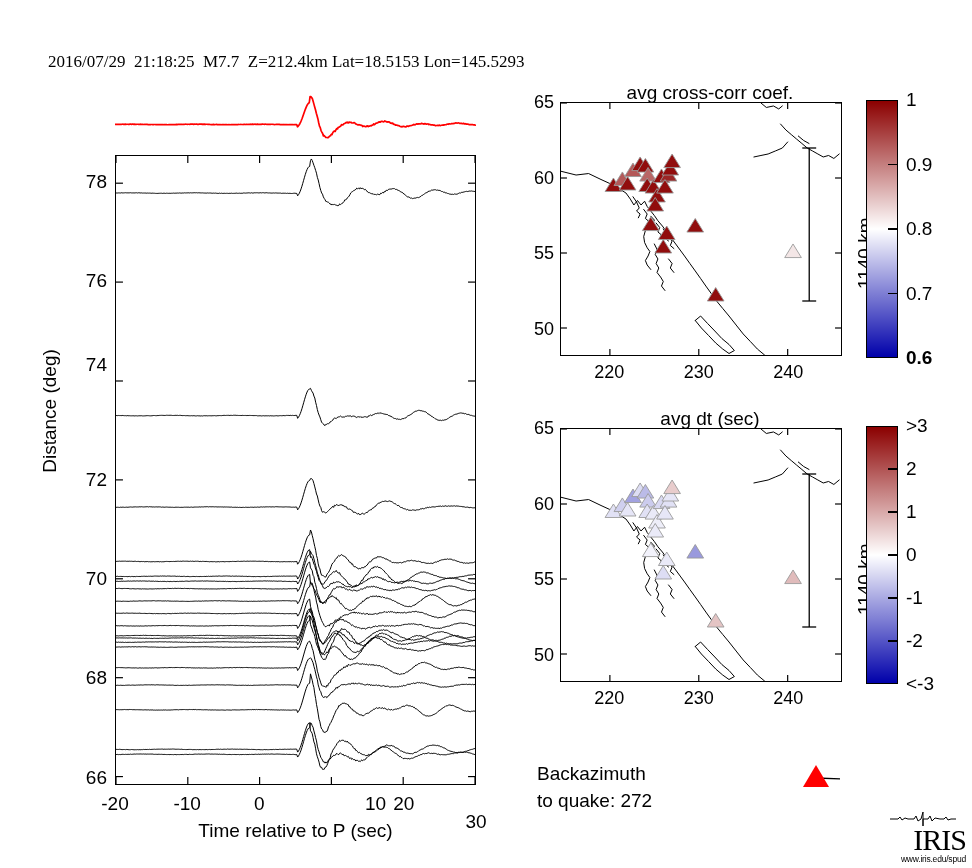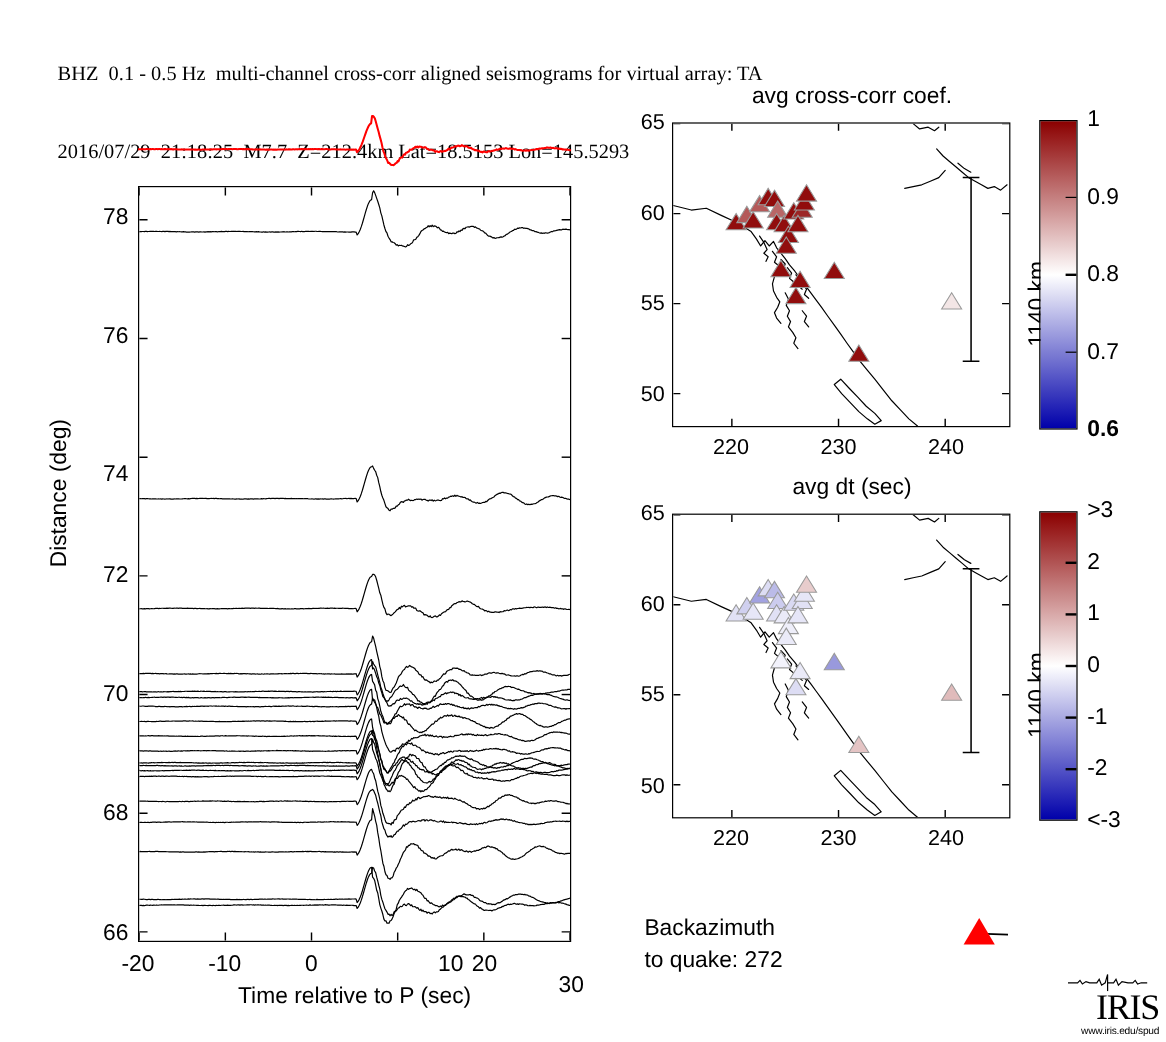--- a/index.html
+++ b/index.html
@@ -27,21 +27,21 @@
   #xlabels{position:absolute;left:0;top:793px;width:972px;height:26px;}
   #ytitle{position:absolute;left:-40px;top:400px;width:180px;font-size:19px;
           text-align:center;transform:rotate(-90deg);}
   #xtitle{position:absolute;left:115px;top:820px;width:361px;font-size:19px;
           text-align:center;}
 
   
   .map-box{position:absolute;border:1.3px solid #000;box-sizing:border-box;
            background:#fff;overflow:hidden;}
   .map-svg{position:absolute;left:0;top:0;width:100%;height:100%;}
-  .map-title{position:absolute;font-size:19px;text-align:center;width:260px;}
+  .map-title{position:absolute;font-size:19px;text-align:center;width:260px;margin-top:12px;}
   .maplab{position:absolute;font-size:18px;white-space:nowrap;}
   .maplab.xt{transform:translateX(-50%);}
   .maplab.yt{transform:translateY(-50%);text-align:right;}
 
   
   .cbar{position:absolute;width:32px;border:1.2px solid #000;box-sizing:border-box;}
   .cbar-lab{position:absolute;font-size:19px;transform:translateY(-50%);
             white-space:nowrap;left:40px;}
   .cbar-wrap{position:absolute;}
 
@@ -55,21 +55,20 @@
         font-family:"Liberation Serif",serif;}
   #iris .word{font-size:30px;letter-spacing:-1px;line-height:28px;}
   #iris .url{font-size:8.5px;font-family:"Liberation Sans",sans-serif;
              letter-spacing:-.2px;}
   #iris-mark{width:70px;height:16px;display:block;margin:0 auto;}
 </style>
 </head>
 <body>
 
 <div id="header">
-  <div>BHZ  0.1 - 0.5 Hz  multi-channel cross-corr aligned seismograms for virtual array: TA</div>
   <div>2016/07/29  21:18:25  M7.7  Z=212.4km Lat=18.5153 Lon=145.5293</div>
 </div>
 
 <div id="stack-wrap">
   <svg id="stack-svg" viewBox="0 0 361 62" preserveAspectRatio="none">
       <path d="M0.00 38.40L0.79 38.34L1.57 38.32L2.36 38.40L3.15 38.37L3.93 38.26L4.72 38.37L5.51 38.33L6.29 38.41L7.08 38.23L7.86 38.20L8.65 38.31L9.44 38.35L10.22 38.14L11.01 38.34L11.80 38.25L12.58 38.25L13.37 38.33L14.16 38.33L14.94 38.20L15.73 38.16L16.52 38.34L17.30 38.21L18.09 38.13L18.88 38.30L19.66 38.22L20.45 38.29L21.24 38.31L22.02 38.27L22.81 38.23L23.59 38.34L24.38 38.39L25.17 38.22L25.95 38.30L26.74 38.37L27.53 38.23L28.31 38.38L29.10 38.47L29.89 38.47L30.67 38.31L31.46 38.41L32.25 38.45L33.03 38.55L33.82 38.50L34.61 38.58L35.39 38.64L36.18 38.48L36.97 38.48L37.75 38.65L38.54 38.56L39.32 38.52L40.11 38.50L40.90 38.64L41.68 38.64L42.47 38.59L43.26 38.55L44.04 38.63L44.83 38.65L45.62 38.57L46.40 38.53L47.19 38.69L47.98 38.55L48.76 38.72L49.55 38.70L50.34 38.53L51.12 38.59L51.91 38.71L52.69 38.74L53.48 38.67L54.27 38.53L55.05 38.54L55.84 38.66L56.63 38.58L57.41 38.50L58.20 38.57L58.99 38.58L59.77 38.56L60.56 38.59L61.35 38.40L62.13 38.55L62.92 38.42L63.71 38.40L64.49 38.45L65.28 38.47L66.07 38.39L66.85 38.43L67.64 38.47L68.42 38.38L69.21 38.35L70.00 38.26L70.78 38.22L71.57 38.23L72.36 38.36L73.14 38.23L73.93 38.25L74.72 38.37L75.50 38.19L76.29 38.16L77.08 38.22L77.86 38.15L78.65 38.34L79.44 38.17L80.22 38.25L81.01 38.11L81.80 38.13L82.58 38.31L83.37 38.29L84.15 38.16L84.94 38.17L85.73 38.14L86.51 38.15L87.30 38.39L88.09 38.19L88.87 38.36L89.66 38.19L90.45 38.39L91.23 38.23L92.02 38.27L92.81 38.33L93.59 38.37L94.38 38.43L95.17 38.49L95.95 38.55L96.74 38.57L97.53 38.55L98.31 38.41L99.10 38.60L99.88 38.54L100.67 38.52L101.46 38.41L102.24 38.63L103.03 38.55L103.82 38.57L104.60 38.61L105.39 38.59L106.18 38.72L106.96 38.57L107.75 38.69L108.54 38.65L109.32 38.72L110.11 38.58L110.90 38.58L111.68 38.67L112.47 38.75L113.25 38.55L114.04 38.75L114.83 38.62L115.61 38.73L116.40 38.55L117.19 38.66L117.97 38.59L118.76 38.62L119.55 38.66L120.33 38.64L121.12 38.54L121.91 38.62L122.69 38.68L123.48 38.47L124.27 38.52L125.05 38.49L125.84 38.44L126.63 38.48L127.41 38.52L128.20 38.53L128.98 38.32L129.77 38.35L130.56 38.53L131.34 38.44L132.13 38.37L132.92 38.47L133.70 38.34L134.49 38.23L135.28 38.34L136.06 38.20L136.85 38.42L137.64 38.16L138.42 38.34L139.21 38.28L140.00 38.15L140.78 38.31L141.57 38.33L142.36 38.13L143.14 38.33L143.93 38.27L144.71 38.35L145.50 38.22L146.29 38.31L147.07 38.19L147.86 38.13L148.65 38.26L149.43 38.36L150.22 38.16L151.01 38.27L151.79 38.39L152.58 38.28L153.37 38.23L154.15 38.36L154.94 38.34L155.73 38.31L156.51 38.25L157.30 38.24L158.08 38.34L158.87 38.49L159.66 38.53L160.44 38.50L161.23 38.33L162.02 38.43L162.80 38.39L163.59 38.44L164.38 38.44L165.16 38.60L165.95 38.49L166.74 38.61L167.52 38.67L168.31 38.47L169.10 38.57L169.88 38.63L170.67 38.51L171.46 38.53L172.24 38.61L173.03 38.76L173.81 38.66L174.60 38.56L175.39 38.54L176.17 38.58L176.96 38.70L177.75 38.53L178.53 38.77L179.32 38.53L180.11 38.71L180.89 38.63L181.68 38.54L182.47 40.82L183.25 40.07L184.04 39.04L184.83 37.71L185.61 36.12L186.40 34.27L187.19 32.23L187.97 30.03L188.76 27.77L189.54 25.50L190.33 23.33L191.12 21.34L191.90 19.62L192.69 18.24L193.48 17.27L194.26 16.76L195.05 10.59L195.84 10.59L196.62 11.45L197.41 12.79L198.20 15.52L198.98 18.40L199.77 21.22L200.56 24.06L201.34 27.25L202.13 29.93L202.92 32.91L203.70 36.75L204.49 40.13L205.27 41.70L206.06 44.54L206.85 46.11L207.63 47.50L208.42 49.86L209.21 49.63L209.99 50.47L210.78 51.33L211.57 51.51L212.35 51.53L213.14 51.62L213.93 50.83L214.71 50.05L215.50 49.74L216.29 48.29L217.07 48.51L217.86 46.52L218.64 45.52L219.43 45.13L220.22 45.36L221.00 43.70L221.79 42.55L222.58 42.84L223.36 41.23L224.15 41.17L224.94 40.53L225.72 40.20L226.51 38.69L227.30 38.79L228.08 38.80L228.87 37.80L229.66 37.44L230.44 37.00L231.23 36.25L232.02 36.77L232.80 36.09L233.59 36.85L234.37 36.17L235.16 36.31L235.95 36.23L236.73 36.89L237.52 37.01L238.31 36.95L239.09 36.59L239.88 36.92L240.67 37.95L241.45 38.07L242.24 38.71L243.03 38.93L243.81 38.70L244.60 38.79L245.39 39.06L246.17 39.41L246.96 39.39L247.75 40.56L248.53 40.04L249.32 40.11L250.10 40.57L250.89 40.76L251.68 40.11L252.46 39.79L253.25 40.54L254.04 40.01L254.82 40.08L255.61 39.65L256.40 39.78L257.18 39.17L257.97 38.93L258.76 37.83L259.54 38.51L260.33 37.88L261.12 37.03L261.90 37.03L262.69 36.82L263.47 36.31L264.26 35.86L265.05 36.25L265.83 35.61L266.62 35.35L267.41 35.45L268.19 35.87L268.98 35.74L269.77 34.96L270.55 35.23L271.34 35.92L272.13 35.78L272.91 36.10L273.70 35.77L274.49 36.02L275.27 37.07L276.06 37.13L276.85 37.42L277.63 37.13L278.42 38.09L279.20 38.37L279.99 38.64L280.78 39.25L281.56 39.04L282.35 39.31L283.14 39.71L283.92 39.51L284.71 40.22L285.50 40.56L286.28 40.49L287.07 40.95L287.86 40.31L288.64 40.35L289.43 40.67L290.22 40.78L291.00 40.84L291.79 40.09L292.58 40.04L293.36 40.39L294.15 40.03L294.93 39.67L295.72 39.77L296.51 39.46L297.29 39.19L298.08 39.02L298.87 38.44L299.65 38.83L300.44 38.65L301.23 38.12L302.01 37.79L302.80 38.21L303.59 37.73L304.37 37.78L305.16 37.98L305.95 37.67L306.73 37.40L307.52 37.75L308.31 37.88L309.09 38.05L309.88 37.62L310.66 37.83L311.45 38.24L312.24 38.01L313.02 37.93L313.81 38.57L314.60 38.26L315.38 38.70L316.17 38.93L316.96 38.95L317.74 38.96L318.53 39.11L319.32 39.12L320.10 39.54L320.89 39.55L321.68 39.49L322.46 39.30L323.25 39.65L324.03 39.14L324.82 39.42L325.61 39.57L326.39 39.26L327.18 39.22L327.97 38.94L328.75 39.09L329.54 38.82L330.33 38.75L331.11 38.63L331.90 38.27L332.69 38.12L333.47 38.28L334.26 37.74L335.05 38.00L335.83 37.83L336.62 37.55L337.41 37.64L338.19 37.54L338.98 37.42L339.76 37.37L340.55 36.90L341.34 36.95L342.12 37.20L342.91 37.04L343.70 36.88L344.48 37.31L345.27 37.37L346.06 37.22L346.84 37.57L347.63 37.68L348.42 37.36L349.20 37.64L349.99 38.06L350.78 37.71L351.56 38.16L352.35 38.02L353.14 38.18L353.92 38.55L354.71 38.49L355.49 38.63L356.28 38.69L357.07 38.70L357.85 38.70L358.64 38.90L359.43 38.93L360.21 39.12L361.00 39.27" fill="none" stroke="#ff0000" stroke-width="1.7" stroke-linejoin="round"></path>
     </svg>
 </div>
 
 <div id="seis-panel">
@@ -119,21 +118,21 @@
       <path d="M0.00 555.53L0.86 555.31L1.72 555.41L2.58 555.45L3.45 555.52L4.31 555.45L5.17 555.52L6.03 555.48L6.89 555.43L7.75 555.37L8.62 555.24L9.48 555.38L10.34 555.41L11.20 555.39L12.06 555.43L12.92 555.46L13.79 555.19L14.65 555.28L15.51 555.28L16.37 555.43L17.23 555.51L18.09 555.34L18.95 555.52L19.82 555.52L20.68 555.48L21.54 555.46L22.40 555.50L23.26 555.54L24.12 555.55L24.99 555.58L25.85 555.56L26.71 555.67L27.57 555.71L28.43 555.60L29.29 555.55L30.16 555.63L31.02 555.70L31.88 555.66L32.74 555.59L33.60 555.82L34.46 555.67L35.32 555.81L36.19 555.66L37.05 555.71L37.91 555.91L38.77 555.83L39.63 555.94L40.49 555.78L41.36 555.91L42.22 555.83L43.08 555.78L43.94 555.87L44.80 555.83L45.66 555.79L46.53 555.93L47.39 555.71L48.25 555.72L49.11 555.84L49.97 555.67L50.83 555.86L51.69 555.85L52.56 555.75L53.42 555.87L54.28 555.73L55.14 555.82L56.00 555.64L56.86 555.68L57.73 555.55L58.59 555.48L59.45 555.51L60.31 555.47L61.17 555.44L62.03 555.48L62.89 555.65L63.76 555.39L64.62 555.36L65.48 555.42L66.34 555.36L67.20 555.34L68.06 555.28L68.93 555.28L69.79 555.40L70.65 555.36L71.51 555.47L72.37 555.49L73.23 555.40L74.10 555.21L74.96 555.32L75.82 555.29L76.68 555.41L77.54 555.29L78.40 555.21L79.26 555.44L80.13 555.20L80.99 555.50L81.85 555.43L82.71 555.40L83.57 555.35L84.43 555.56L85.30 555.34L86.16 555.56L87.02 555.55L87.88 555.61L88.74 555.51L89.60 555.54L90.47 555.57L91.33 555.51L92.19 555.60L93.05 555.75L93.91 555.59L94.77 555.76L95.63 555.68L96.50 555.84L97.36 555.58L98.22 555.78L99.08 555.71L99.94 555.64L100.80 555.87L101.67 555.67L102.53 555.93L103.39 555.76L104.25 555.85L105.11 555.81L105.97 555.72L106.84 555.75L107.70 555.76L108.56 555.93L109.42 555.92L110.28 555.95L111.14 555.70L112.00 555.69L112.87 555.77L113.73 555.79L114.59 555.80L115.45 555.89L116.31 555.88L117.17 555.63L118.04 555.67L118.90 555.59L119.76 555.73L120.62 555.62L121.48 555.76L122.34 555.71L123.21 555.72L124.07 555.75L124.93 555.60L125.79 555.60L126.65 555.53L127.51 555.53L128.37 555.60L129.24 555.61L130.10 555.52L130.96 555.54L131.82 555.42L132.68 555.50L133.54 555.33L134.41 555.44L135.27 555.37L136.13 555.50L136.99 555.21L137.85 555.48L138.71 555.35L139.58 555.28L140.44 555.48L141.30 555.20L142.16 555.48L143.02 555.25L143.88 555.30L144.74 555.46L145.61 555.35L146.47 555.37L147.33 555.41L148.19 555.45L149.05 555.56L149.91 555.37L150.78 555.30L151.64 555.35L152.50 555.60L153.36 555.45L154.22 555.43L155.08 555.66L155.95 555.44L156.81 555.60L157.67 555.65L158.53 555.59L159.39 555.68L160.25 555.70L161.11 555.61L161.98 555.73L162.84 555.83L163.70 555.69L164.56 555.89L165.42 555.68L166.28 555.65L167.15 555.81L168.01 555.73L168.87 555.69L169.73 555.86L170.59 555.73L171.45 555.92L172.32 555.80L173.18 555.83L174.04 555.76L174.90 555.99L175.76 555.92L176.62 555.93L177.48 555.79L178.35 555.68L179.21 555.86L180.07 555.68L180.93 555.81L181.79 555.67L182.65 558.33L183.52 557.21L184.38 555.67L185.24 553.71L186.10 551.36L186.96 548.69L187.82 545.78L188.68 542.74L189.55 539.69L190.41 536.78L191.27 534.15L192.13 531.94L192.99 530.26L193.85 529.21L194.72 528.87L195.58 519.50L196.44 522.73L197.30 525.83L198.16 530.10L199.02 533.23L199.89 539.57L200.75 544.19L201.61 550.13L202.47 554.52L203.33 559.83L204.19 565.14L205.05 567.66L205.92 572.28L206.78 574.77L207.64 575.41L208.50 577.73L209.36 577.91L210.22 578.60L211.09 577.27L211.95 577.33L212.81 575.83L213.67 572.66L214.53 571.36L215.39 569.22L216.26 568.10L217.12 566.00L217.98 564.30L218.84 561.84L219.70 560.22L220.56 558.02L221.42 556.07L222.29 554.95L223.15 553.91L224.01 551.35L224.87 551.66L225.73 550.24L226.59 550.21L227.46 549.04L228.32 548.97L229.18 549.06L230.04 548.72L230.90 549.70L231.76 549.63L232.63 550.14L233.49 550.29L234.35 552.50L235.21 552.45L236.07 554.17L236.93 554.71L237.79 554.87L238.66 556.72L239.52 556.72L240.38 557.34L241.24 557.83L242.10 559.25L242.96 559.03L243.83 559.49L244.69 560.70L245.55 560.42L246.41 561.05L247.27 560.57L248.13 561.62L249.00 561.52L249.86 560.63L250.72 559.90L251.58 559.45L252.44 559.10L253.30 558.90L254.16 558.89L255.03 558.26L255.89 557.01L256.75 556.72L257.61 556.30L258.47 555.53L259.33 554.71L260.20 555.03L261.06 554.05L261.92 553.47L262.78 554.15L263.64 553.88L264.50 553.76L265.37 553.28L266.23 554.15L267.09 553.95L267.95 553.33L268.81 554.51L269.67 553.82L270.53 553.97L271.40 554.82L272.26 555.17L273.12 555.55L273.98 554.79L274.84 555.23L275.70 555.90L276.57 555.20L277.43 555.25L278.29 556.10L279.15 555.38L280.01 555.16L280.87 554.80L281.74 555.15L282.60 554.48L283.46 554.41L284.32 554.51L285.18 553.70L286.04 553.64L286.90 552.88L287.77 552.23L288.63 552.31L289.49 551.75L290.35 552.19L291.21 551.28L292.07 550.89L292.94 550.89L293.80 551.46L294.66 551.72L295.52 551.48L296.38 551.76L297.24 552.31L298.11 552.09L298.97 553.12L299.83 552.85L300.69 554.15L301.55 554.61L302.41 554.77L303.27 555.59L304.14 556.11L305.00 557.32L305.86 557.48L306.72 558.71L307.58 559.35L308.44 560.03L309.31 560.65L310.17 560.78L311.03 561.41L311.89 561.82L312.75 561.54L313.61 561.65L314.47 561.99L315.34 561.72L316.20 561.61L317.06 561.41L317.92 561.09L318.78 560.67L319.64 560.16L320.51 559.93L321.37 559.38L322.23 558.87L323.09 558.20L323.95 557.16L324.81 556.41L325.68 555.99L326.54 555.36L327.40 554.90L328.26 553.81L329.12 553.40L329.98 552.92L330.84 552.42L331.71 551.55L332.57 551.67L333.43 551.41L334.29 550.93L335.15 550.72L336.01 550.76L336.88 551.26L337.74 551.21L338.60 551.05L339.46 551.38L340.32 551.65L341.18 552.52L342.05 552.67L342.91 553.28L343.77 553.27L344.63 553.64L345.49 553.99L346.35 554.85L347.21 554.98L348.08 555.48L348.94 556.17L349.80 556.22L350.66 556.76L351.52 556.60L352.38 557.12L353.25 556.79L354.11 556.97L354.97 557.07L355.83 557.48L356.69 557.46L357.55 556.98L358.42 557.07L359.28 556.79L360.14 556.89L361.00 556.91" fill="none" stroke="#000000" stroke-width="1" stroke-linejoin="round"></path>
       <path d="M0.00 595.25L0.86 595.28L1.72 595.34L2.58 595.35L3.45 595.19L4.31 595.26L5.17 595.42L6.03 595.51L6.89 595.51L7.75 595.40L8.62 595.41L9.48 595.59L10.34 595.36L11.20 595.39L12.06 595.51L12.92 595.58L13.79 595.63L14.65 595.59L15.51 595.40L16.37 595.45L17.23 595.59L18.09 595.63L18.95 595.69L19.82 595.60L20.68 595.64L21.54 595.49L22.40 595.66L23.26 595.51L24.12 595.63L24.99 595.61L25.85 595.48L26.71 595.52L27.57 595.30L28.43 595.45L29.29 595.32L30.16 595.39L31.02 595.42L31.88 595.31L32.74 595.43L33.60 595.19L34.46 595.37L35.32 595.40L36.19 595.14L37.05 595.28L37.91 595.16L38.77 595.10L39.63 595.24L40.49 595.14L41.36 595.02L42.22 595.17L43.08 594.99L43.94 595.07L44.80 595.06L45.66 594.98L46.53 594.93L47.39 595.11L48.25 595.18L49.11 594.99L49.97 595.13L50.83 595.08L51.69 595.09L52.56 594.99L53.42 594.99L54.28 595.18L55.14 594.92L56.00 595.02L56.86 594.90L57.73 594.92L58.59 594.96L59.45 595.16L60.31 595.06L61.17 595.14L62.03 595.09L62.89 595.08L63.76 595.16L64.62 595.27L65.48 595.08L66.34 595.16L67.20 595.36L68.06 595.42L68.93 595.36L69.79 595.45L70.65 595.44L71.51 595.45L72.37 595.37L73.23 595.32L74.10 595.31L74.96 595.32L75.82 595.33L76.68 595.59L77.54 595.50L78.40 595.57L79.26 595.49L80.13 595.53L80.99 595.58L81.85 595.41L82.71 595.63L83.57 595.44L84.43 595.52L85.30 595.49L86.16 595.56L87.02 595.45L87.88 595.47L88.74 595.54L89.60 595.56L90.47 595.43L91.33 595.42L92.19 595.58L93.05 595.44L93.91 595.34L94.77 595.51L95.63 595.46L96.50 595.35L97.36 595.38L98.22 595.38L99.08 595.40L99.94 595.33L100.80 595.16L101.67 595.12L102.53 595.14L103.39 595.07L104.25 595.29L105.11 595.04L105.97 595.22L106.84 595.27L107.70 595.16L108.56 595.06L109.42 595.09L110.28 595.13L111.14 595.20L112.00 594.89L112.87 595.04L113.73 595.11L114.59 595.07L115.45 595.06L116.31 594.96L117.17 594.91L118.04 595.12L118.90 595.06L119.76 595.00L120.62 595.18L121.48 595.08L122.34 595.05L123.21 595.21L124.07 595.07L124.93 595.07L125.79 595.16L126.65 595.14L127.51 595.26L128.37 595.18L129.24 595.11L130.10 595.19L130.96 595.16L131.82 595.12L132.68 595.28L133.54 595.32L134.41 595.30L135.27 595.38L136.13 595.26L136.99 595.29L137.85 595.39L138.71 595.28L139.58 595.41L140.44 595.48L141.30 595.58L142.16 595.47L143.02 595.38L143.88 595.52L144.74 595.49L145.61 595.66L146.47 595.58L147.33 595.66L148.19 595.59L149.05 595.39L149.91 595.57L150.78 595.59L151.64 595.46L152.50 595.60L153.36 595.58L154.22 595.52L155.08 595.43L155.95 595.49L156.81 595.47L157.67 595.45L158.53 595.31L159.39 595.49L160.25 595.27L161.11 595.31L161.98 595.46L162.84 595.34L163.70 595.42L164.56 595.17L165.42 595.22L166.28 595.34L167.15 595.24L168.01 595.21L168.87 595.24L169.73 595.06L170.59 595.16L171.45 595.25L172.32 595.11L173.18 595.14L174.04 595.15L174.90 595.16L175.76 594.96L176.62 595.13L177.48 595.14L178.35 595.06L179.21 595.05L180.07 595.04L180.93 594.95L181.79 595.14L182.65 598.01L183.52 596.89L184.38 595.35L185.24 593.39L186.10 591.05L186.96 588.38L187.82 585.47L188.68 582.42L189.55 579.38L190.41 576.47L191.27 573.84L192.13 571.62L192.99 569.94L193.85 568.90L194.72 568.55L195.58 576.75L196.44 577.75L197.30 579.52L198.16 583.44L199.02 587.79L199.89 589.96L200.75 594.66L201.61 599.70L202.47 602.68L203.33 605.09L204.19 608.02L205.05 611.86L205.92 613.41L206.78 613.23L207.64 615.31L208.50 615.29L209.36 615.28L210.22 613.28L211.09 613.06L211.95 611.68L212.81 609.64L213.67 607.09L214.53 605.40L215.39 603.53L216.26 599.80L217.12 598.57L217.98 596.14L218.84 594.84L219.70 593.79L220.56 592.22L221.42 591.18L222.29 589.30L223.15 588.18L224.01 587.73L224.87 586.20L225.73 587.01L226.59 586.31L227.46 586.24L228.32 585.82L229.18 586.64L230.04 587.32L230.90 586.87L231.76 588.04L232.63 587.01L233.49 588.55L234.35 588.85L235.21 589.36L236.07 589.92L236.93 591.21L237.79 591.88L238.66 593.60L239.52 594.64L240.38 594.52L241.24 596.56L242.10 596.48L242.96 597.58L243.83 598.79L244.69 598.20L245.55 598.85L246.41 599.81L247.27 599.84L248.13 600.55L249.00 600.61L249.86 600.71L250.72 601.43L251.58 601.63L252.44 600.99L253.30 601.53L254.16 600.16L255.03 600.77L255.89 600.44L256.75 599.94L257.61 599.24L258.47 598.21L259.33 598.46L260.20 597.84L261.06 597.54L261.92 596.67L262.78 595.92L263.64 595.66L264.50 594.84L265.37 593.40L266.23 593.99L267.09 593.01L267.95 592.67L268.81 592.38L269.67 592.32L270.53 591.87L271.40 591.36L272.26 590.69L273.12 591.23L273.98 591.60L274.84 591.60L275.70 591.74L276.57 591.44L277.43 591.32L278.29 592.07L279.15 592.03L280.01 592.41L280.87 593.78L281.74 593.66L282.60 594.24L283.46 594.31L284.32 594.96L285.18 596.07L286.04 596.74L286.90 596.81L287.77 597.05L288.63 597.92L289.49 598.09L290.35 598.02L291.21 598.96L292.07 599.09L292.94 598.95L293.80 599.27L294.66 599.05L295.52 599.73L296.38 599.51L297.24 599.51L298.11 599.74L298.97 599.35L299.83 598.67L300.69 598.09L301.55 598.29L302.41 598.14L303.27 597.46L304.14 597.07L305.00 596.23L305.86 595.80L306.72 595.55L307.58 594.80L308.44 594.96L309.31 594.50L310.17 593.70L311.03 593.28L311.89 592.61L312.75 592.30L313.61 591.77L314.47 591.91L315.34 591.36L316.20 591.30L317.06 591.35L317.92 590.99L318.78 591.02L319.64 591.00L320.51 591.14L321.37 591.23L322.23 591.52L323.09 591.17L323.95 591.70L324.81 591.66L325.68 591.96L326.54 592.65L327.40 592.57L328.26 593.14L329.12 593.67L329.98 593.72L330.84 594.23L331.71 594.76L332.57 595.39L333.43 596.00L334.29 596.31L335.15 596.65L336.01 596.98L336.88 597.22L337.74 597.41L338.60 597.62L339.46 598.01L340.32 598.00L341.18 598.46L342.05 598.29L342.91 598.75L343.77 598.89L344.63 598.40L345.49 598.45L346.35 598.25L347.21 598.34L348.08 598.38L348.94 598.25L349.80 597.98L350.66 597.65L351.52 597.17L352.38 597.14L353.25 596.67L354.11 596.57L354.97 596.16L355.83 595.81L356.69 595.53L357.55 595.30L358.42 595.21L359.28 594.81L360.14 594.71L361.00 594.21" fill="none" stroke="#000000" stroke-width="1" stroke-linejoin="round"></path>
       <path d="M0.00 600.48L0.86 600.38L1.72 600.33L2.58 600.54L3.45 600.39L4.31 600.52L5.17 600.40L6.03 600.23L6.89 600.21L7.75 600.29L8.62 600.38L9.48 600.22L10.34 600.30L11.20 600.32L12.06 600.16L12.92 600.24L13.79 600.27L14.65 600.04L15.51 600.26L16.37 600.20L17.23 600.07L18.09 600.01L18.95 599.93L19.82 600.08L20.68 599.90L21.54 599.93L22.40 599.94L23.26 599.94L24.12 599.90L24.99 599.86L25.85 599.96L26.71 599.99L27.57 599.87L28.43 600.04L29.29 599.89L30.16 600.00L31.02 600.08L31.88 599.94L32.74 600.02L33.60 600.01L34.46 599.96L35.32 599.98L36.19 599.97L37.05 599.97L37.91 600.22L38.77 600.25L39.63 600.19L40.49 600.22L41.36 600.21L42.22 600.34L43.08 600.09L43.94 600.22L44.80 600.28L45.66 600.21L46.53 600.30L47.39 600.30L48.25 600.45L49.11 600.27L49.97 600.43L50.83 600.47L51.69 600.48L52.56 600.39L53.42 600.56L54.28 600.45L55.14 600.43L56.00 600.48L56.86 600.47L57.73 600.60L58.59 600.40L59.45 600.41L60.31 600.51L61.17 600.64L62.03 600.43L62.89 600.48L63.76 600.52L64.62 600.41L65.48 600.51L66.34 600.34L67.20 600.38L68.06 600.49L68.93 600.28L69.79 600.27L70.65 600.23L71.51 600.38L72.37 600.44L73.23 600.37L74.10 600.16L74.96 600.33L75.82 600.33L76.68 600.36L77.54 600.26L78.40 600.14L79.26 600.00L80.13 600.00L80.99 600.08L81.85 600.10L82.71 599.94L83.57 599.92L84.43 600.17L85.30 600.04L86.16 599.98L87.02 600.10L87.88 600.09L88.74 600.06L89.60 600.09L90.47 599.84L91.33 599.93L92.19 599.92L93.05 599.85L93.91 599.86L94.77 600.11L95.63 599.84L96.50 600.15L97.36 599.93L98.22 600.09L99.08 599.99L99.94 599.97L100.80 600.09L101.67 599.98L102.53 600.15L103.39 600.24L104.25 600.04L105.11 600.28L105.97 600.18L106.84 600.29L107.70 600.12L108.56 600.12L109.42 600.24L110.28 600.34L111.14 600.44L112.00 600.49L112.87 600.44L113.73 600.26L114.59 600.48L115.45 600.40L116.31 600.52L117.17 600.36L118.04 600.40L118.90 600.35L119.76 600.38L120.62 600.52L121.48 600.45L122.34 600.40L123.21 600.36L124.07 600.62L124.93 600.41L125.79 600.53L126.65 600.50L127.51 600.37L128.37 600.38L129.24 600.47L130.10 600.32L130.96 600.48L131.82 600.46L132.68 600.30L133.54 600.49L134.41 600.26L135.27 600.42L136.13 600.28L136.99 600.26L137.85 600.44L138.71 600.28L139.58 600.25L140.44 600.13L141.30 600.26L142.16 600.32L143.02 600.02L143.88 600.22L144.74 600.28L145.61 600.08L146.47 600.20L147.33 600.00L148.19 600.13L149.05 599.93L149.91 600.15L150.78 599.98L151.64 599.98L152.50 600.05L153.36 599.88L154.22 600.12L155.08 600.06L155.95 599.82L156.81 599.98L157.67 599.95L158.53 600.11L159.39 600.13L160.25 600.05L161.11 599.97L161.98 599.92L162.84 599.96L163.70 600.02L164.56 600.01L165.42 600.08L166.28 600.14L167.15 600.14L168.01 600.23L168.87 600.11L169.73 600.24L170.59 600.34L171.45 600.09L172.32 600.27L173.18 600.37L174.04 600.21L174.90 600.34L175.76 600.36L176.62 600.42L177.48 600.30L178.35 600.26L179.21 600.39L180.07 600.56L180.93 600.57L181.79 600.47L182.65 602.97L183.52 601.85L184.38 600.31L185.24 598.35L186.10 596.01L186.96 593.34L187.82 590.43L188.68 587.39L189.55 584.34L190.41 581.43L191.27 578.80L192.13 576.58L192.99 574.90L193.85 573.86L194.72 573.51L195.58 568.66L196.44 569.14L197.30 571.62L198.16 573.01L199.02 576.77L199.89 579.99L200.75 583.55L201.61 586.77L202.47 592.01L203.33 595.37L204.19 597.73L205.05 600.58L205.92 603.22L206.78 604.54L207.64 606.01L208.50 607.84L209.36 607.65L210.22 609.07L211.09 607.85L211.95 608.87L212.81 608.03L213.67 605.77L214.53 605.19L215.39 604.97L216.26 603.75L217.12 602.57L217.98 602.30L218.84 601.12L219.70 601.39L220.56 601.10L221.42 599.69L222.29 599.35L223.15 600.36L224.01 600.53L224.87 599.21L225.73 598.89L226.59 599.46L227.46 600.62L228.32 599.94L229.18 601.54L230.04 601.53L230.90 601.35L231.76 602.02L232.63 602.72L233.49 602.17L234.35 603.70L235.21 604.51L236.07 603.61L236.93 605.29L237.79 604.45L238.66 605.56L239.52 605.51L240.38 605.63L241.24 606.96L242.10 606.18L242.96 606.25L243.83 607.33L244.69 607.02L245.55 607.62L246.41 606.37L247.27 605.86L248.13 606.64L249.00 605.79L249.86 605.82L250.72 605.52L251.58 603.97L252.44 603.53L253.30 602.55L254.16 601.86L255.03 601.64L255.89 600.26L256.75 600.47L257.61 599.15L258.47 598.99L259.33 597.57L260.20 597.38L261.06 596.62L261.92 595.76L262.78 595.28L263.64 594.27L264.50 594.64L265.37 594.19L266.23 592.74L267.09 593.04L267.95 592.59L268.81 592.92L269.67 593.12L270.53 592.89L271.40 593.01L272.26 593.25L273.12 593.42L273.98 594.32L274.84 594.36L275.70 595.50L276.57 595.85L277.43 596.81L278.29 597.46L279.15 597.96L280.01 598.68L280.87 599.21L281.74 599.25L282.60 600.49L283.46 601.13L284.32 601.58L285.18 602.74L286.04 602.24L286.90 603.36L287.77 603.63L288.63 604.47L289.49 604.56L290.35 604.25L291.21 604.36L292.07 604.44L292.94 604.70L293.80 604.44L294.66 604.50L295.52 605.04L296.38 604.41L297.24 604.08L298.11 604.18L298.97 603.86L299.83 603.41L300.69 602.70L301.55 602.63L302.41 602.30L303.27 602.17L304.14 601.17L305.00 601.36L305.86 600.75L306.72 600.36L307.58 600.43L308.44 599.64L309.31 599.39L310.17 599.74L311.03 599.40L311.89 599.53L312.75 599.27L313.61 598.90L314.47 598.65L315.34 599.15L316.20 599.48L317.06 599.14L317.92 599.56L318.78 599.09L319.64 599.24L320.51 599.27L321.37 599.37L322.23 599.70L323.09 600.30L323.95 599.85L324.81 600.16L325.68 600.71L326.54 600.70L327.40 600.43L328.26 600.57L329.12 600.67L329.98 600.62L330.84 600.78L331.71 600.70L332.57 600.59L333.43 600.19L334.29 600.20L335.15 600.10L336.01 599.83L336.88 599.69L337.74 599.45L338.60 599.50L339.46 599.53L340.32 598.94L341.18 598.81L342.05 598.91L342.91 598.64L343.77 598.47L344.63 598.06L345.49 598.18L346.35 598.03L347.21 598.01L348.08 598.22L348.94 597.95L349.80 598.11L350.66 597.69L351.52 598.30L352.38 597.95L353.25 598.18L354.11 598.63L354.97 598.56L355.83 598.84L356.69 599.09L357.55 599.32L358.42 599.78L359.28 599.95L360.14 600.31L361.00 600.44" fill="none" stroke="#000000" stroke-width="1" stroke-linejoin="round"></path>
     </svg>
 </div>
 <div id="ylabels">
     <div class="ytick-lab" style="top: 777.559px;">66</div>
     <div class="ytick-lab" style="top: 678.346px;">68</div>
     <div class="ytick-lab" style="top: 579.134px;">70</div>
     <div class="ytick-lab" style="top: 479.921px;">72</div>
-    <div class="ytick-lab" style="top: 396px; text-align: center;">74</div>
+    <div class="ytick-lab" style="top: 365px; text-align: center;">74</div>
     <div class="ytick-lab" style="top: 281.496px;">76</div>
     <div class="ytick-lab" style="top: 182.283px;">78</div>
   </div>
 <div id="xlabels">
     <div class="xtick-lab" style="left: 115px;">-20</div>
     <div class="xtick-lab" style="left: 187.2px;">-10</div>
     <div class="xtick-lab" style="left: 259.4px;">0</div>
     <div class="xtick-lab" style="left: 331.6px; margin-left: 44px;">10</div>
     <div class="xtick-lab" style="left: 403.8px;">20</div>
     <div class="xtick-lab" style="left: 476px; margin-top: 18px;">30</div>

